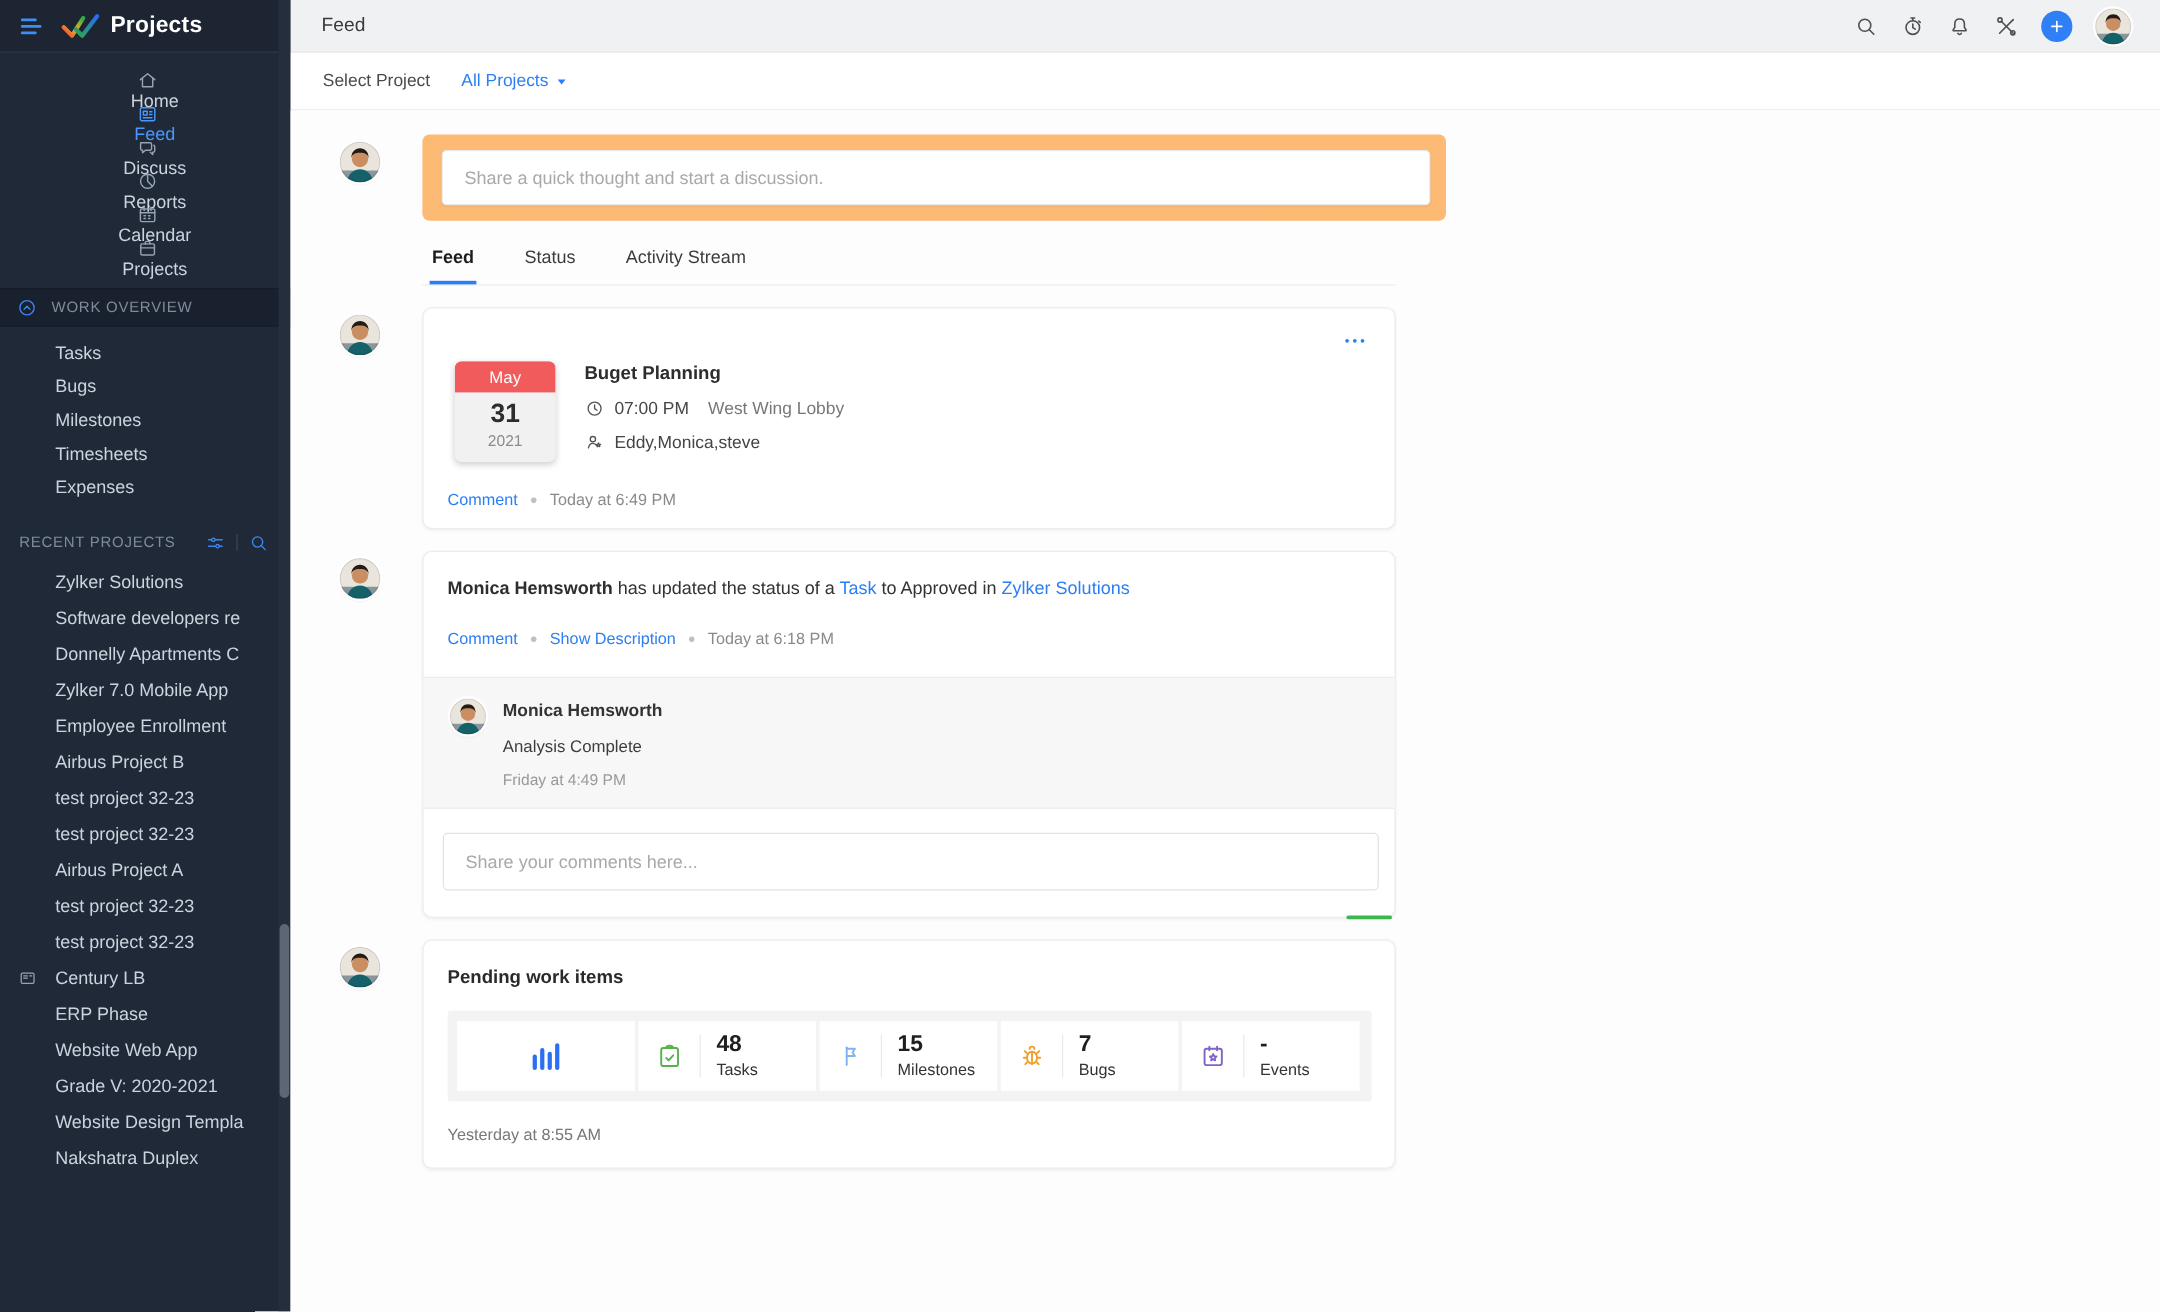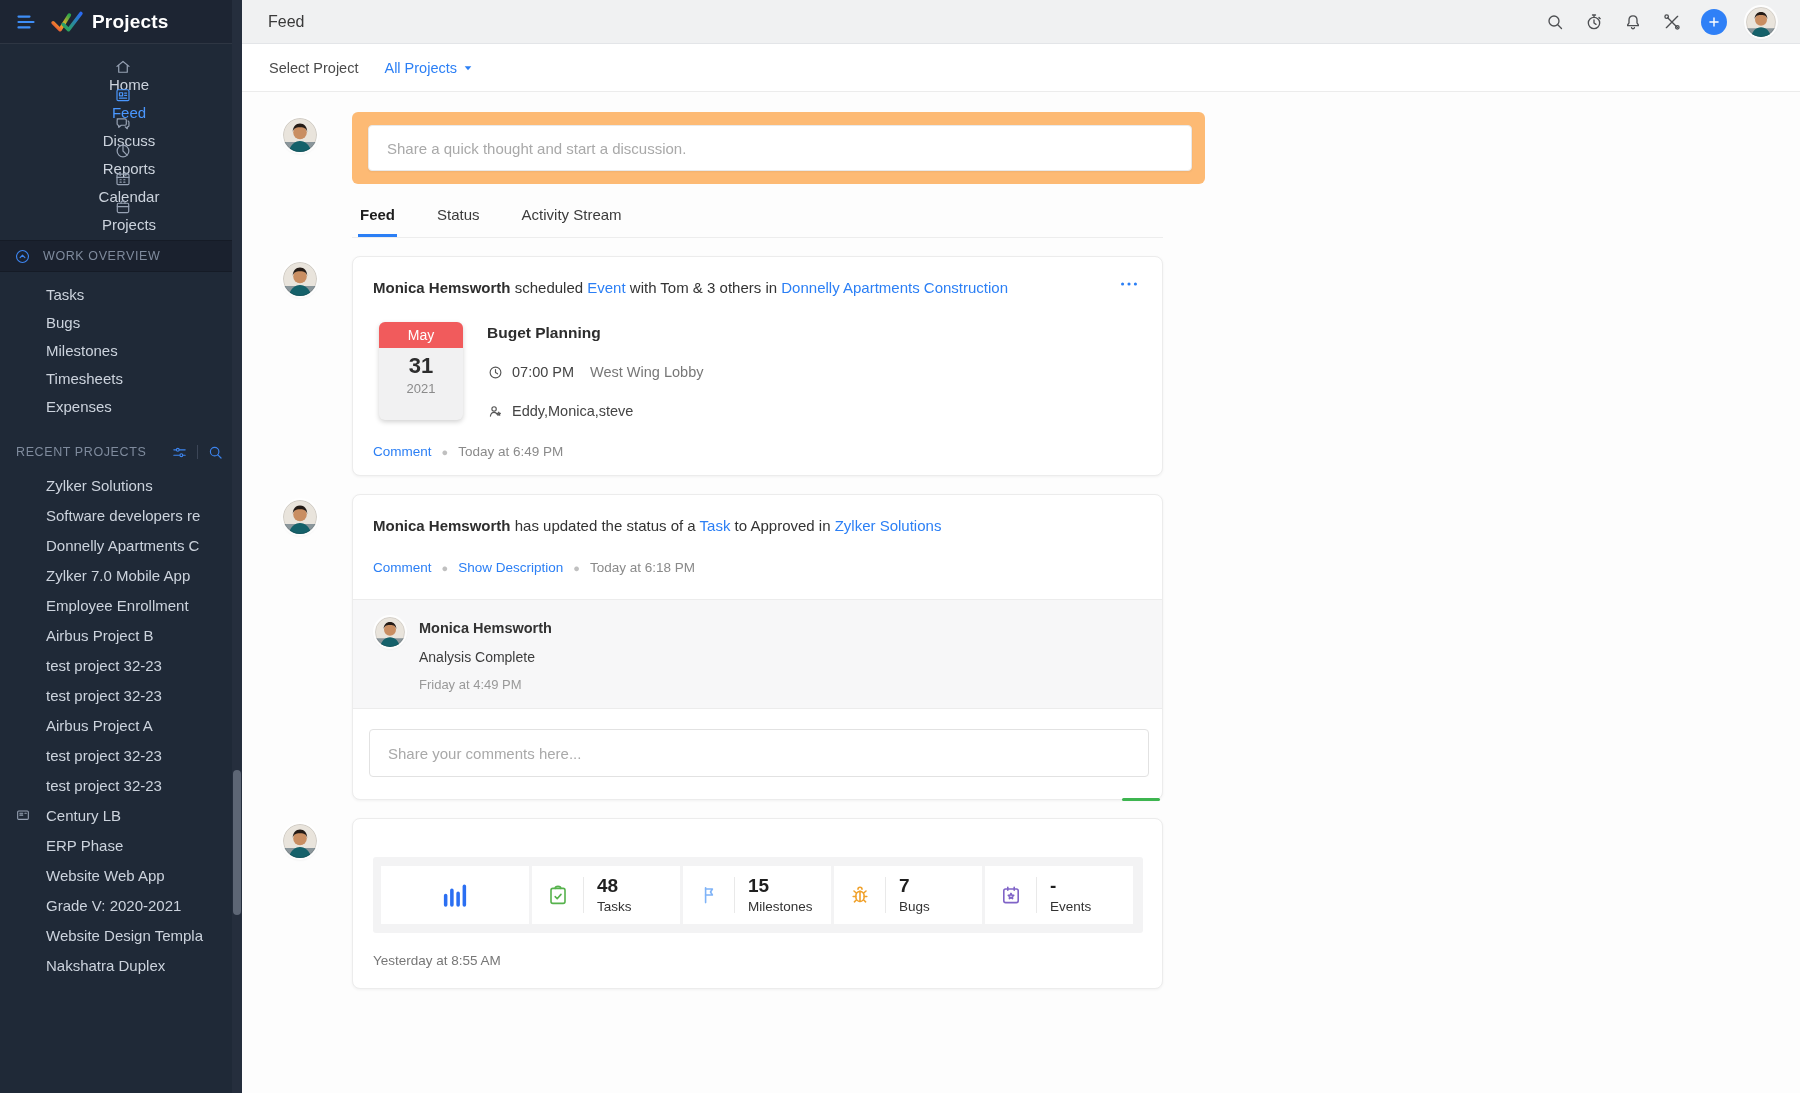--- a/index.html
+++ b/index.html
@@ -70,21 +70,21 @@
   .post-header .plink { color:#2b7ff5; cursor:pointer; }
   .more-btn { position:absolute; top:16px; right:22px; width:22px; height:22px; color:#2b7ff5; cursor:pointer; }
 
   .event-box { display:flex; margin:24px 0 6px 6px; }
   .cal { width:84px; border-radius:6px; overflow:hidden; box-shadow:0 2px 5px rgba(0,0,0,.18); text-align:center; background:#f1f1f2; }
   .cal-month { height:26px; background:#f15b5c; color:#fff; font-size:14px; line-height:26px; }
   .cal-day { font-size:22px; font-weight:bold; color:#2d2d2d; margin-top:7px; line-height:1;text-align:center; }
   .cal-year { font-size:13px; color:#8b8b8b; margin:4px 0 10px; }
   .event-details { margin-left:24px; padding-top:2px; }
   .ev-title { font-size:15.5px; font-weight:bold; color:#2d2d2d; }
-  .ev-row { display:flex; margin-top:22px; font-size:14.5px; color:#444; }
+  .ev-row { display:flex; align-items:center; margin-top:11px; font-size:14.5px; color:#444; }
   .ev-row .icon { width:17px; height:17px; color:#555; margin-right:8px; display:inline-flex; }
   .ev-loc { color:#777; margin-left:16px; }
 
   .post-footer { display:flex; align-items:center; margin-top:24px; font-size:13.5px; }
   .pf-link { color:#2b7ff5; cursor:pointer; }
   .pf-sep { color:#c0c0c0; margin:0 10px; font-size:11px; }
   .pf-time { color:#8a8a8a; }
   .post-body { margin-top:16px; font-size:14.5px; color:#333; }
 
   .comment-section { margin-top:4px; background:#f7f7f8; border-top:1px solid #ececec; border-bottom:1px solid #ececec; padding:15px 24px 16px 22px; display:flex; }
@@ -475,27 +475,20 @@
           </span>
         <div class="card">
           <span class="more-btn">
               <svg viewBox="0 0 24 24">
                 <circle cx="5" cy="12" r="1.7" fill="currentColor"></circle>
                 <circle cx="12" cy="12" r="1.7" fill="currentColor"></circle>
                 <circle cx="19" cy="12" r="1.7" fill="currentColor"></circle>
               </svg>
             </span>
           <div class="card-pad">
-            <div class="post-header">
-              <span class="actor">Monica Hemsworth</span>
-              <span>scheduled</span>
-              <span class="plink">Event</span>
-              <span>with Tom &amp; 3 others in</span>
-              <span class="plink">Donnelly Apartments Construction</span>
-            </div>
             <div class="event-box">
               <div class="cal">
                 <div class="cal-month">May</div>
                 <div class="cal-day">31</div>
                 <div class="cal-year">2021</div>
               </div>
               <div class="event-details">
                 <div class="ev-title">Buget Planning</div>
                 <div class="ev-row">
                   <span class="icon">
@@ -592,20 +585,21 @@
                 <path d="M0 24h34v10H0Z" fill="#8a969b"></path>
                 <path d="M6 34c1-7 5.5-11 11-11s10 4 11 11Z" fill="#15616a"></path>
                 <circle cx="17" cy="14.5" r="6.8" fill="#c98e62"></circle>
                 <path d="M9.8 14.2C9.6 8.6 13 5.6 17 5.6s7.4 3 7.2 8.6c-.4-3.4-2.6-5-7.2-5s-6.8 1.6-7.2 5Z" fill="#241b16"></path>
                 <circle cx="17" cy="17" r="16.5" fill="none" stroke="rgba(0,0,0,0.1)"></circle>
               </g>
             </svg>
           </span>
         <div class="card">
           <div class="card-pad" style="padding-right:19px">
+            <div class="pending-title">Pending work items</div>
             <div class="tiles-band">
 
                 <div class="tile chart-only">
                   <span class="t-icon blue">
                     <svg viewBox="0 0 24 24" fill="none" stroke="currentColor" stroke-width="2.5" stroke-linecap="round" stroke-linejoin="round">
                       <path d="M5.4 19V12.4M9.8 19V8.6M14.2 19V10.8M18.6 19V5.8"></path>
                     </svg>
                   </span>
 
                 </div>

